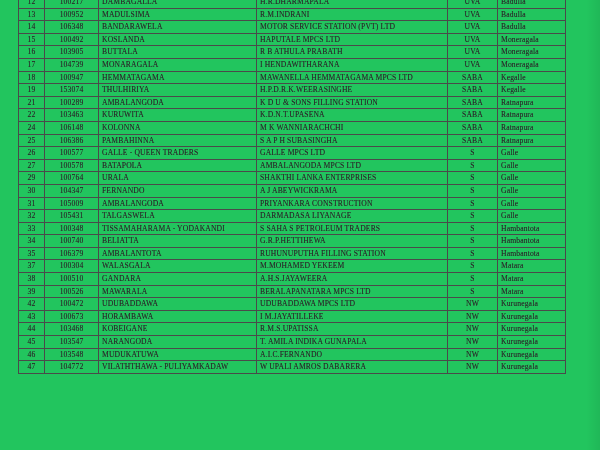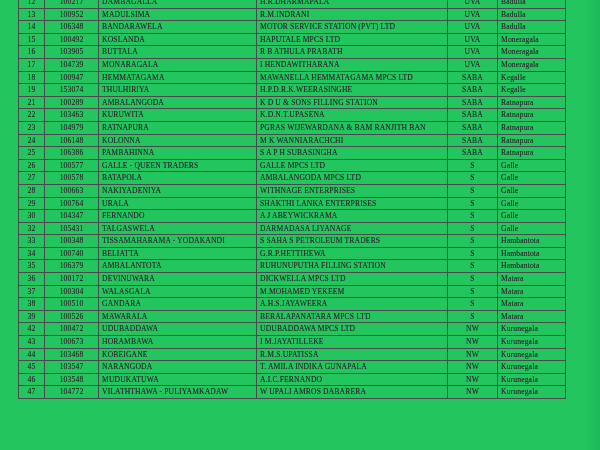--- a/index.html
+++ b/index.html
@@ -138,28 +138,20 @@
   </tr>
           <tr>
     <td class="al-c">22</td>
     <td class="al-c">103463</td>
     <td class="al-l">KURUWITA</td>
     <td class="al-l">K.D.N.T.UPASENA</td>
     <td class="al-c">SABA</td>
     <td class="al-l">Ratnapura</td>
   </tr>
           <tr>
-    <td class="al-c">23</td>
-    <td class="al-c">104979</td>
-    <td class="al-l">RATNAPURA</td>
-    <td class="al-l">PGRAS WIJEWARDANA &amp; BAM RANJITH BAN</td>
-    <td class="al-c">SABA</td>
-    <td class="al-l">Ratnapura</td>
-  </tr>
-          <tr>
     <td class="al-c">24</td>
     <td class="al-c">106148</td>
     <td class="al-l">KOLONNA</td>
     <td class="al-l">M K WANNIARACHCHI</td>
     <td class="al-c">SABA</td>
     <td class="al-l">Ratnapura</td>
   </tr>
           <tr>
     <td class="al-c">25</td>
     <td class="al-c">106386</td>
@@ -178,44 +170,44 @@
   </tr>
           <tr>
     <td class="al-c">27</td>
     <td class="al-c">100578</td>
     <td class="al-l">BATAPOLA</td>
     <td class="al-l">AMBALANGODA MPCS LTD</td>
     <td class="al-c">S</td>
     <td class="al-l">Galle</td>
   </tr>
           <tr>
-    <td class="al-c">28</td>
-    <td class="al-c">100663</td>
-    <td class="al-l">NAKIYADENIYA</td>
-    <td class="al-l">WITHNAGE ENTERPRISES</td>
-    <td class="al-c">S</td>
-    <td class="al-l">Galle</td>
-  </tr>
-          <tr>
     <td class="al-c">29</td>
     <td class="al-c">100764</td>
     <td class="al-l">URALA</td>
     <td class="al-l">SHAKTHI LANKA ENTERPRISES</td>
     <td class="al-c">S</td>
     <td class="al-l">Galle</td>
   </tr>
           <tr>
     <td class="al-c">30</td>
     <td class="al-c">104347</td>
     <td class="al-l">FERNANDO</td>
     <td class="al-l">A J ABEYWICKRAMA</td>
     <td class="al-c">S</td>
     <td class="al-l">Galle</td>
   </tr>
           <tr>
+    <td class="al-c">31</td>
+    <td class="al-c">105009</td>
+    <td class="al-l">AMBALANGODA</td>
+    <td class="al-l">PRIYANKARA CONSTRUCTION</td>
+    <td class="al-c">S</td>
+    <td class="al-l">Galle</td>
+  </tr>
+          <tr>
     <td class="al-c">32</td>
     <td class="al-c">105431</td>
     <td class="al-l">TALGASWELA</td>
     <td class="al-l">DARMADASA LIYANAGE</td>
     <td class="al-c">S</td>
     <td class="al-l">Galle</td>
   </tr>
           <tr>
     <td class="al-c">33</td>
     <td class="al-c">100348</td>
@@ -232,28 +224,20 @@
     <td class="al-c">S</td>
     <td class="al-l">Hambantota</td>
   </tr>
           <tr>
     <td class="al-c">35</td>
     <td class="al-c">106379</td>
     <td class="al-l">AMBALANTOTA</td>
     <td class="al-l">RUHUNUPUTHA FILLING STATION</td>
     <td class="al-c">S</td>
     <td class="al-l">Hambantota</td>
-  </tr>
-          <tr>
-    <td class="al-c">36</td>
-    <td class="al-c">100172</td>
-    <td class="al-l">DEVINUWARA</td>
-    <td class="al-l">DICKWELLA MPCS LTD</td>
-    <td class="al-c">S</td>
-    <td class="al-l">Matara</td>
   </tr>
           <tr>
     <td class="al-c">37</td>
     <td class="al-c">100304</td>
     <td class="al-l">WALASGALA</td>
     <td class="al-l">M.MOHAMED YEKEEM</td>
     <td class="al-c">S</td>
     <td class="al-l">Matara</td>
   </tr>
           <tr>

